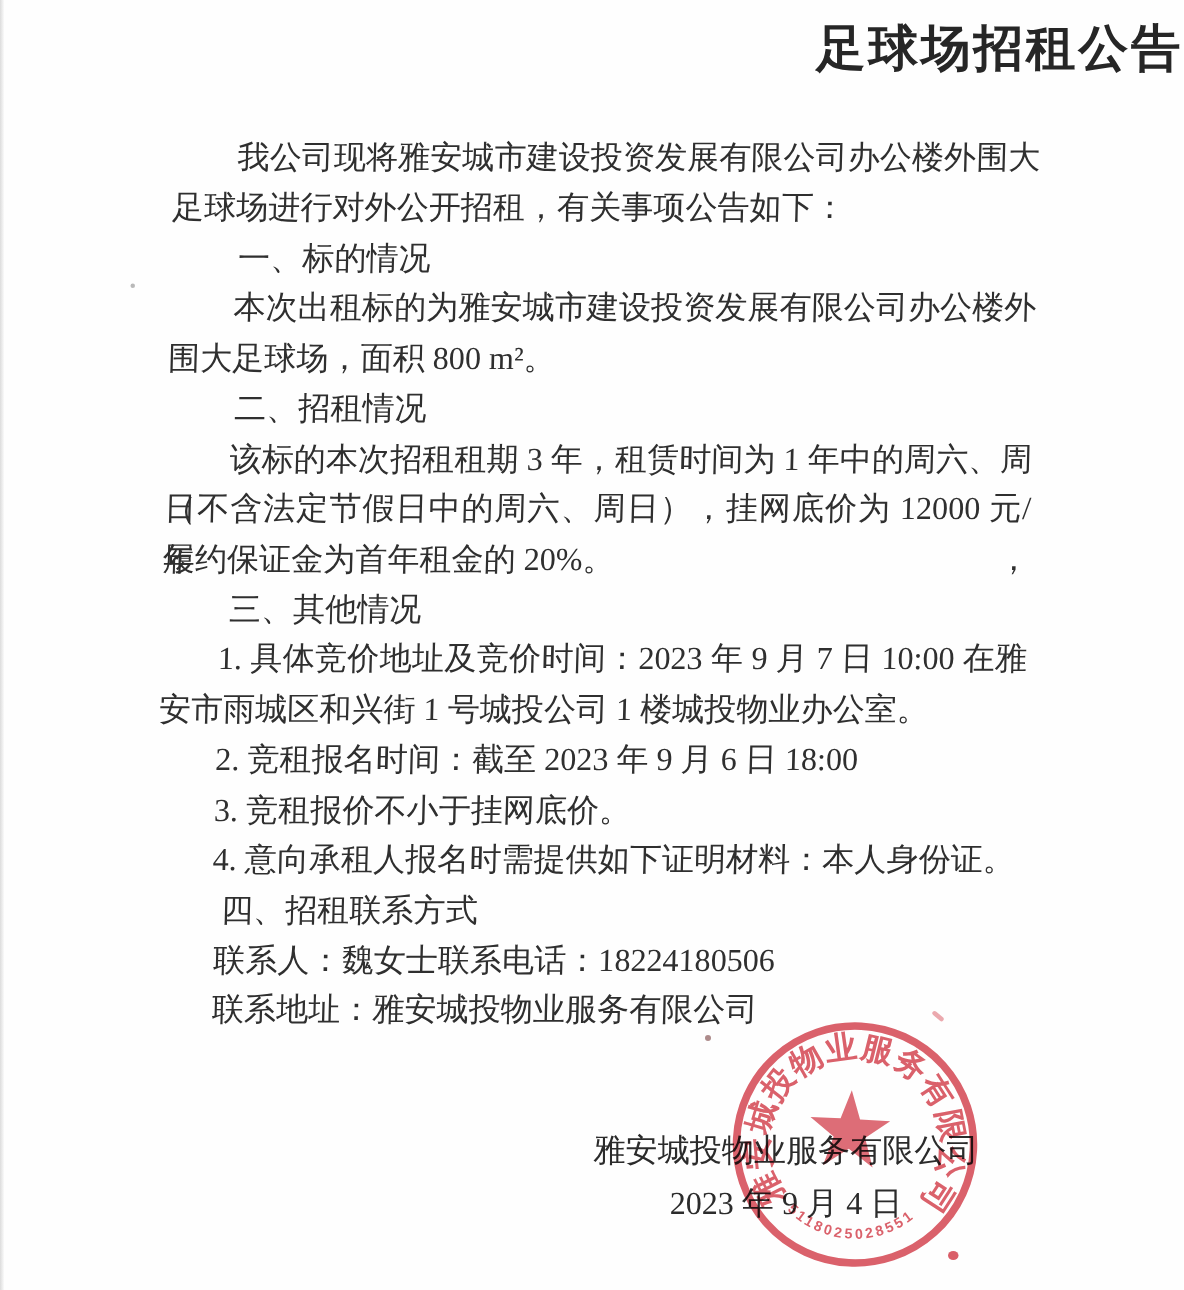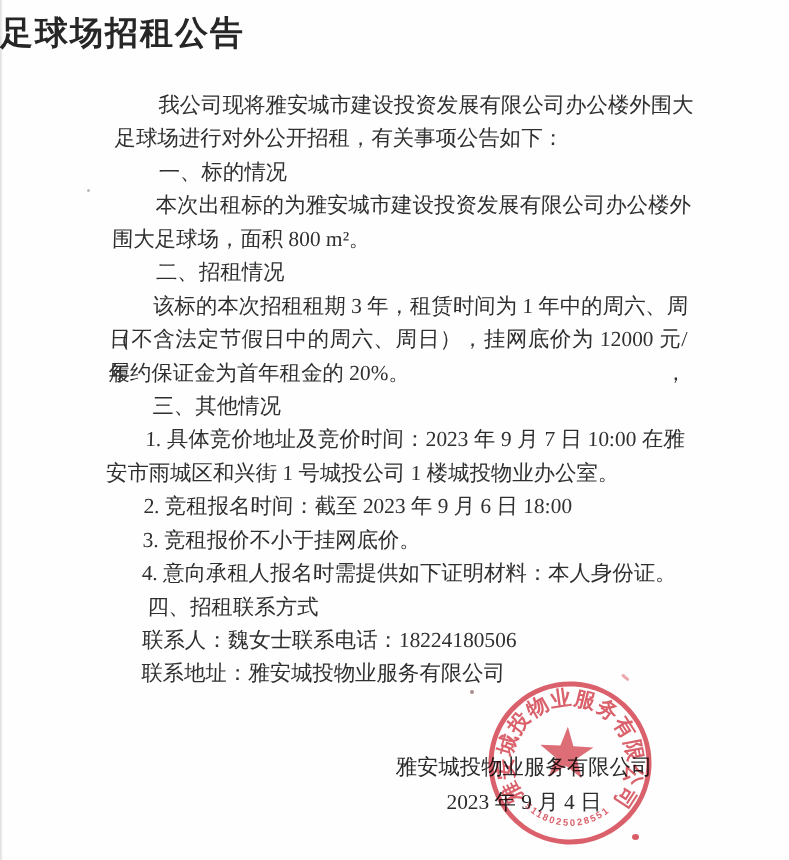--- a/index.html
+++ b/index.html
@@ -14,21 +14,21 @@
     overflow:hidden;
     color:var(--ink,#2f2f2f);
   }
   .scan-edge{
     position:absolute;left:0;top:0;width:3px;height:860px;
     background:linear-gradient(90deg,#dcdcdc,rgba(255,255,255,0));
   }
   .doc-title{
     position:absolute;top:13px;left:0;width:789px;
     margin:0;
-    text-align:left;
+    text-align:right;
     font-size:33px;line-height:40px;
     font-weight:bold;
     letter-spacing:2px;
     color:#262626;
   }
   .doc-body{
     position:absolute;top:89px;left:116px;width:578px;
     transform:skewX(-1.5deg);
     transform-origin:0 0;
   }

